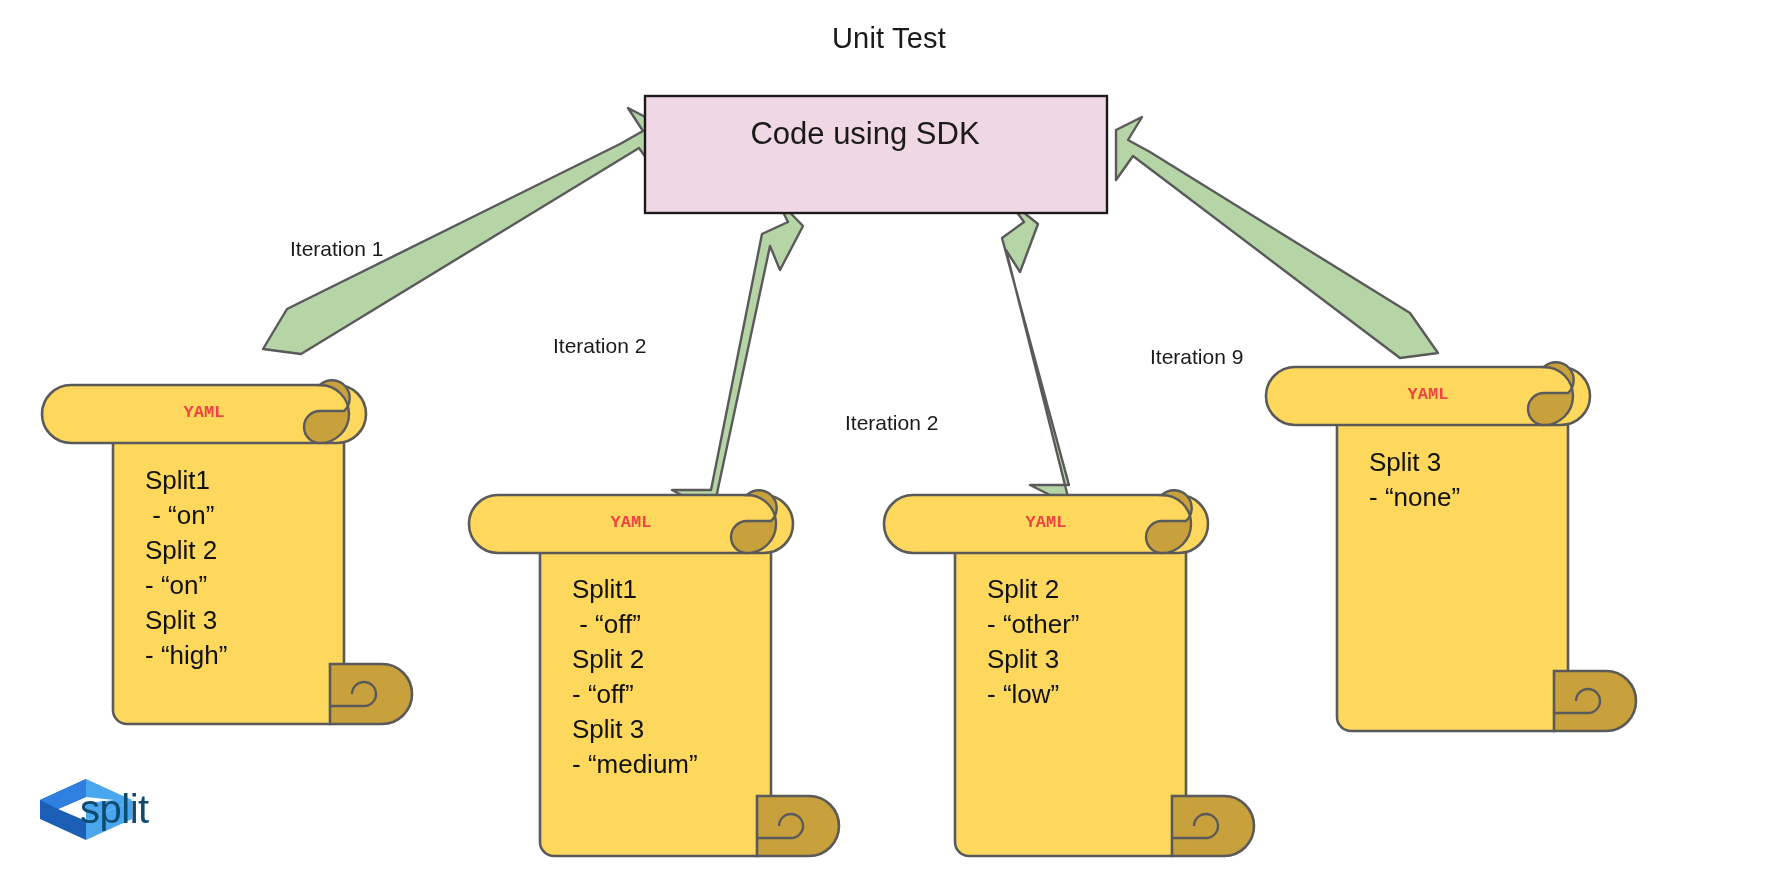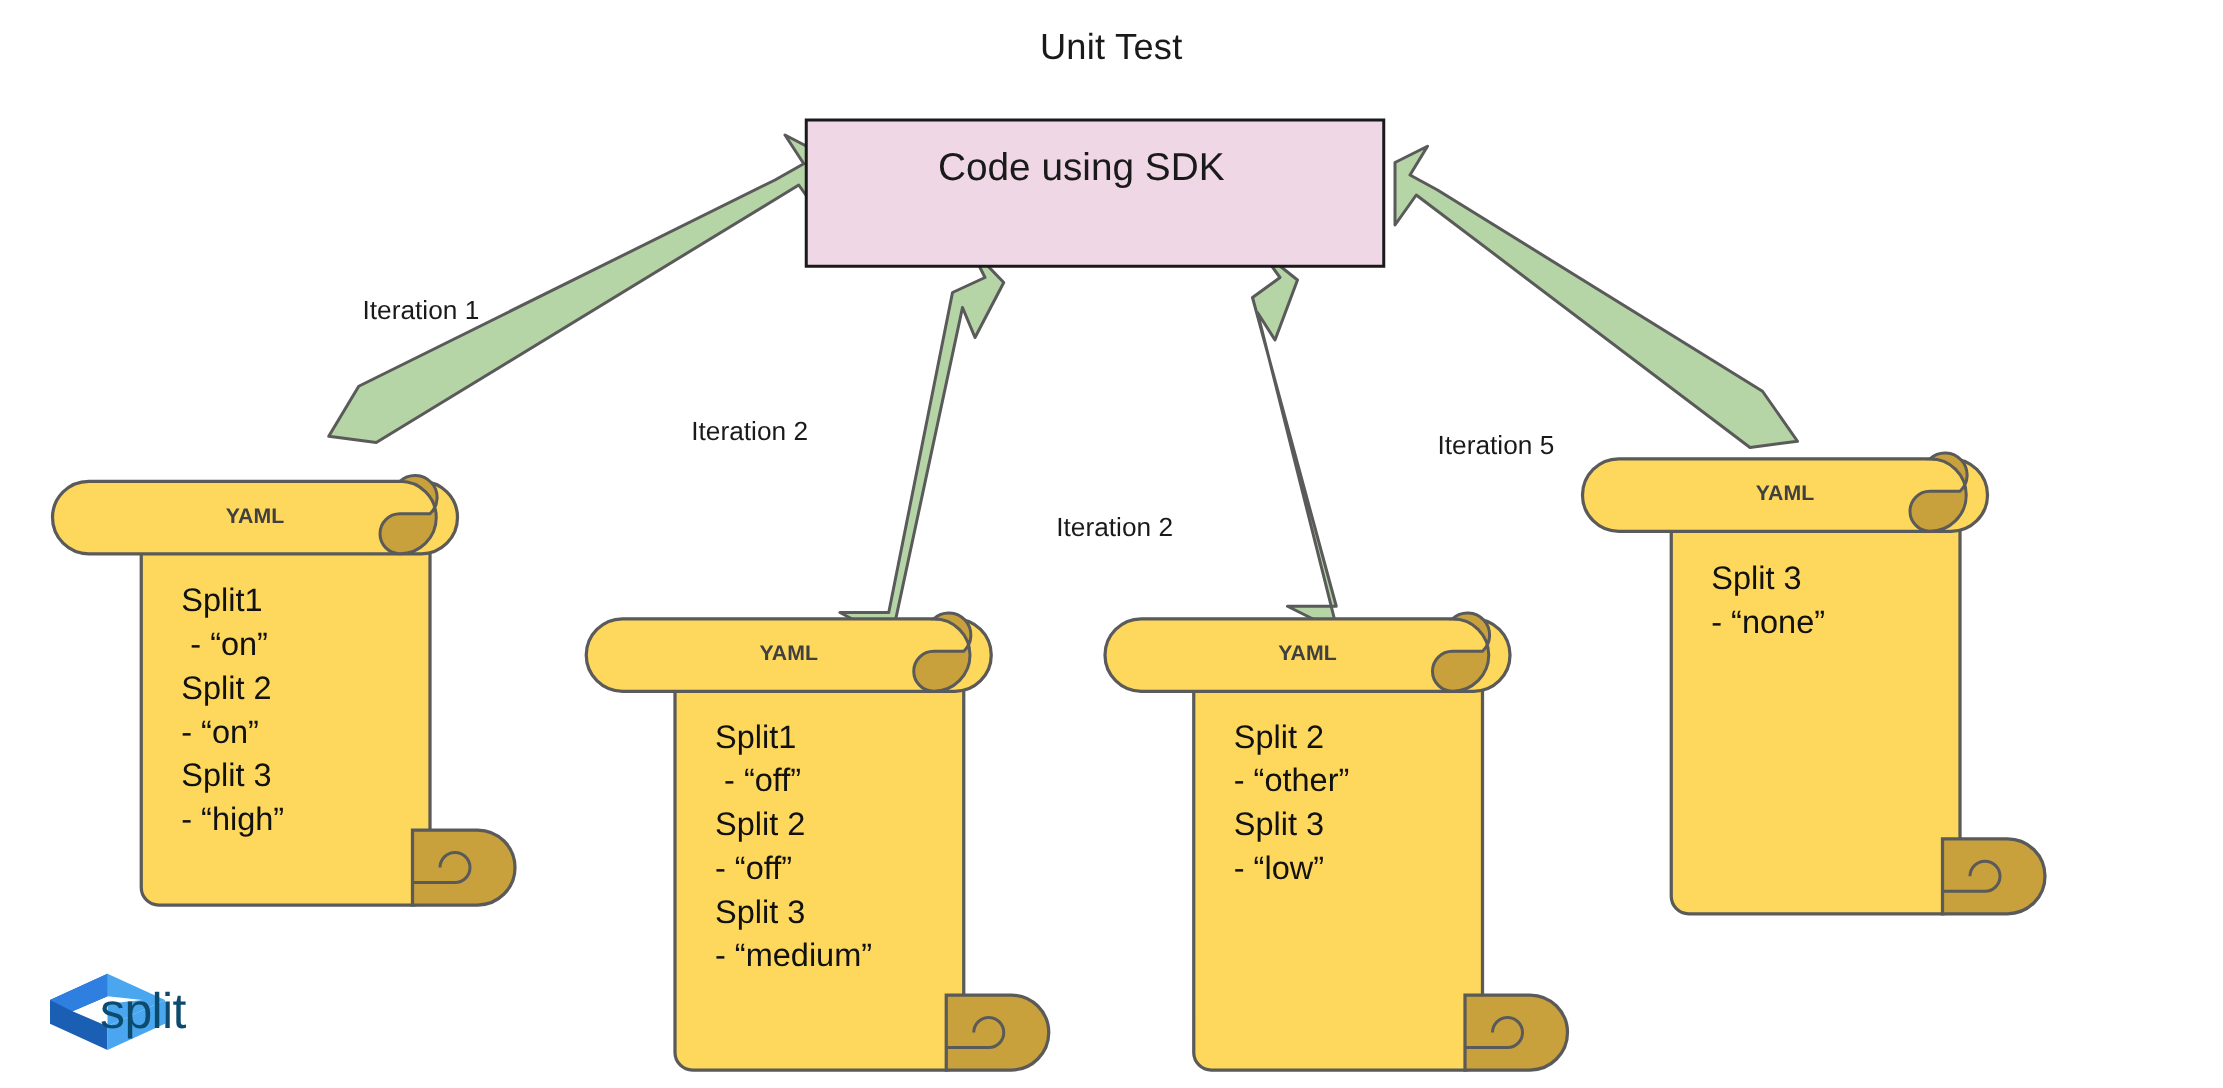--- a/index.html
+++ b/index.html
@@ -8,21 +8,21 @@
   #stage{position:absolute;left:0;top:0;width:1778px;height:870px;}
   svg.layer{position:absolute;left:0;top:0;width:1778px;height:870px;}
   .abs{position:absolute;}
   #title{left:0;top:22px;width:1778px;text-align:center;font-size:29px;color:#1a1a1a;letter-spacing:.2px;}
   #sdkbox-label{left:645px;top:116px;width:440px;text-align:center;font-size:31px;color:#1a1a1a;}
   .iter{font-size:21px;color:#1a1a1a;white-space:nowrap;margin-top:32px;}
   #iter1{left:290px;top:205px;}
   #iter2{left:553px;top:302px;}
   #iter3{left:845px;top:379px;}
   #iter4{left:1150px;top:313px;}
-  .yaml-title{position:absolute;font-size:17px;font-weight:bold;color:#404040;text-align:center;white-space:nowrap;}
+  .yaml-title{position:absolute;font-size:17px;font-weight:bold;color:#ef4444;text-align:center;white-space:nowrap;font-family:Liberation Mono, monospace;}
   .yaml-body{position:absolute;font-size:26px;line-height:35px;color:#111;white-space:pre;}
   #logo-word{left:80px;top:787px;font-size:40px;color:#0c4a6e;letter-spacing:-.5px;}
 </style>
 </head>
 <body>
 
 <div id="stage">
 
   <svg class="layer" viewBox="0 0 1778 870">
 
@@ -82,21 +82,21 @@
     </g>
   </svg>
 
   <div class="abs" id="title">Unit Test</div>
 
   <div class="abs" id="sdkbox-label">Code using SDK</div>
 
   <div class="abs iter" id="iter1">Iteration 1</div>
   <div class="abs iter" id="iter2">Iteration 2</div>
   <div class="abs iter" id="iter3">Iteration 2</div>
-  <div class="abs iter" id="iter4">Iteration 5</div>
+  <div class="abs iter" id="iter4">Iteration 9</div>
 
   <div class="yaml-title" style="left:71px;top:403px;width:266px;">YAML</div>
   <div class="yaml-body" style="left:145px;top:463px;">Split1
  - “on”
 Split 2
 - “on”
 Split 3
 - “high”</div>
 
   <div class="yaml-title" style="left:498px;top:513px;width:266px;">YAML</div>

